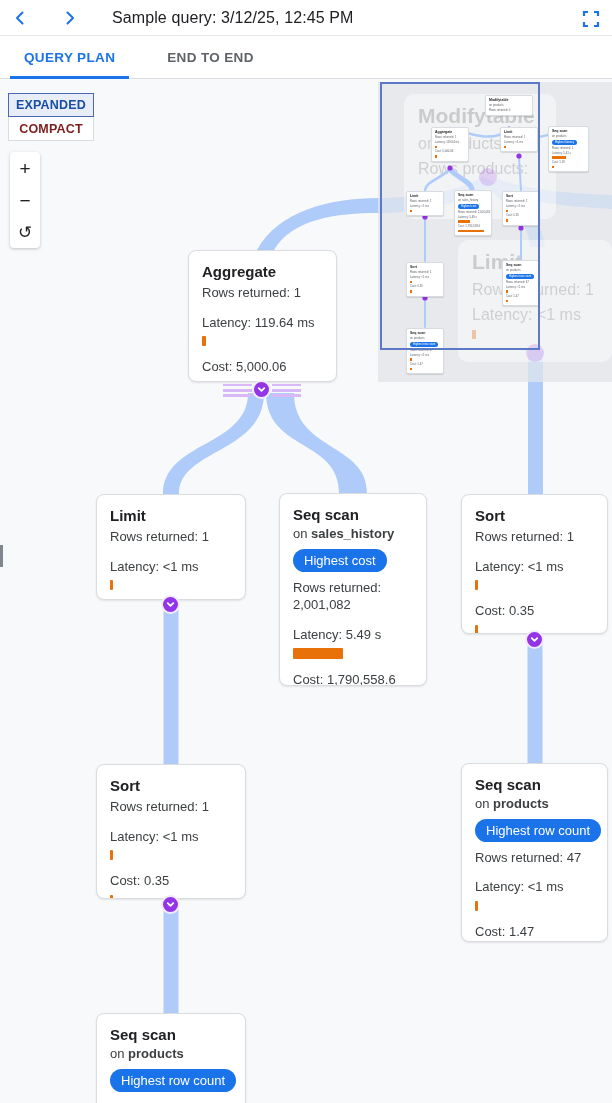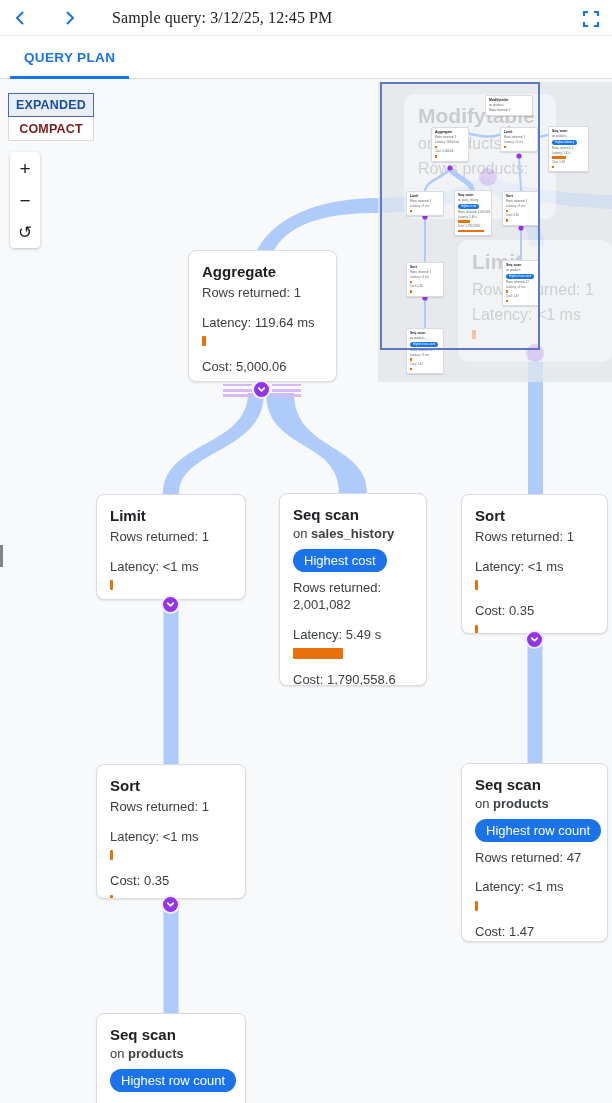--- a/index.html
+++ b/index.html
@@ -4,21 +4,21 @@
 <style>
   * { box-sizing: border-box; margin: 0; padding: 0; }
   html,body { width:612px; }
   body { font-family: "Liberation Sans", sans-serif; background:#fff; color:#202124; }
   .app { position:relative; width:612px; height:1103px; overflow:hidden; background:#fff; }
 
   
   .header { position:absolute; left:0; top:0; width:612px; height:36px; background:#fff;
             display:flex; align-items:center; border-bottom:1px solid #e6e8eb; z-index:40; }
   .nav-btn { width:40px; height:32px; display:flex; align-items:center; justify-content:center; cursor:pointer; }
-  .header-title { font-size:16px; color:#202124; margin-left:22px; letter-spacing:.1px;font-family:Liberation Serif, serif; }
+  .header-title { font-size:16px; color:#202124; margin-left:22px; letter-spacing:.1px; }
   .fs-btn { position:absolute; right:8px; top:6px; width:26px; height:26px; display:flex; align-items:center; justify-content:center; cursor:pointer; }
 
   
   .tabbar { position:absolute; left:0; top:37px; width:612px; height:42px; background:#fff;
             display:flex; align-items:stretch; border-bottom:1px solid #dadce0; padding-left:10px; z-index:40; }
   .tab { display:flex; align-items:center; padding:0 14px; font-size:13.5px; font-weight:700;
          letter-spacing:.35px; color:#5f6368; cursor:pointer; position:relative; }
   .tab.active { color:#1a73e8; }
   .tab.active::after { content:""; position:absolute; left:0; right:0; bottom:-1px; height:3px; background:#1a73e8; }
   .tab + .tab { margin-left:24px; }
@@ -95,20 +95,21 @@
     <div class="header-title">Sample query: 3/12/25, 12:45 PM</div>
     <div class="fs-btn">
       <svg width="18" height="18" viewBox="0 0 18 18">
         <path d="M2 6 V2 H6 M12 2 H16 V6 M16 12 V16 H12 M6 16 H2 V12" fill="none" stroke="#1a73e8" stroke-width="2.2"></path>
       </svg>
     </div>
   </div>
 
   <div class="tabbar">
     <div class="tab active">QUERY PLAN</div>
+    <div class="tab">END TO END</div>
   </div>
 
   <div class="canvas">
 
     <svg class="edges" width="612" height="1024" viewBox="0 0 612 1024">
       <g fill="#aecbfa" stroke="none">
         <path d="M 378 119 C 330 119 278 132 257 171 L 274 171 C 292 140 336 134 378 134 Z"></path>
         <path d="M 248 314 C 248 368 163 362 163 415 L 179 415 C 179 370 264 374 264 314 Z"></path>
         <path d="M 266 314 C 266 372 339 360 339 414 L 367 414 C 367 364 294 372 294 314 Z"></path>
         <rect x="528" y="300" width="15" height="115"></rect>

